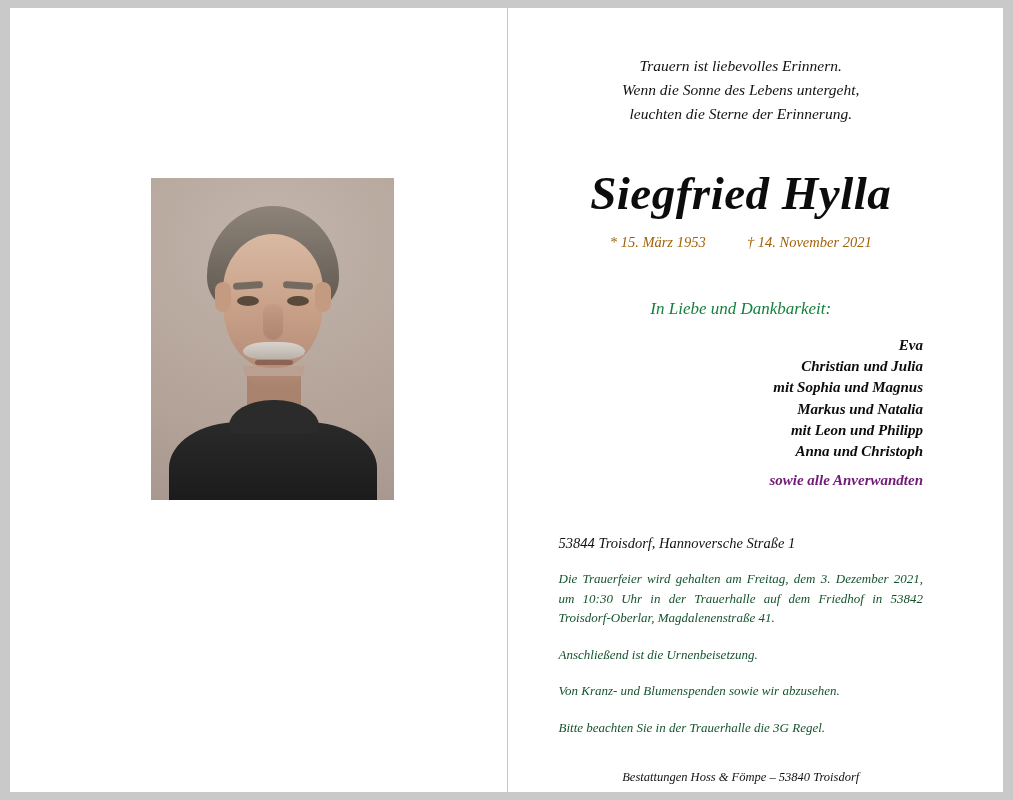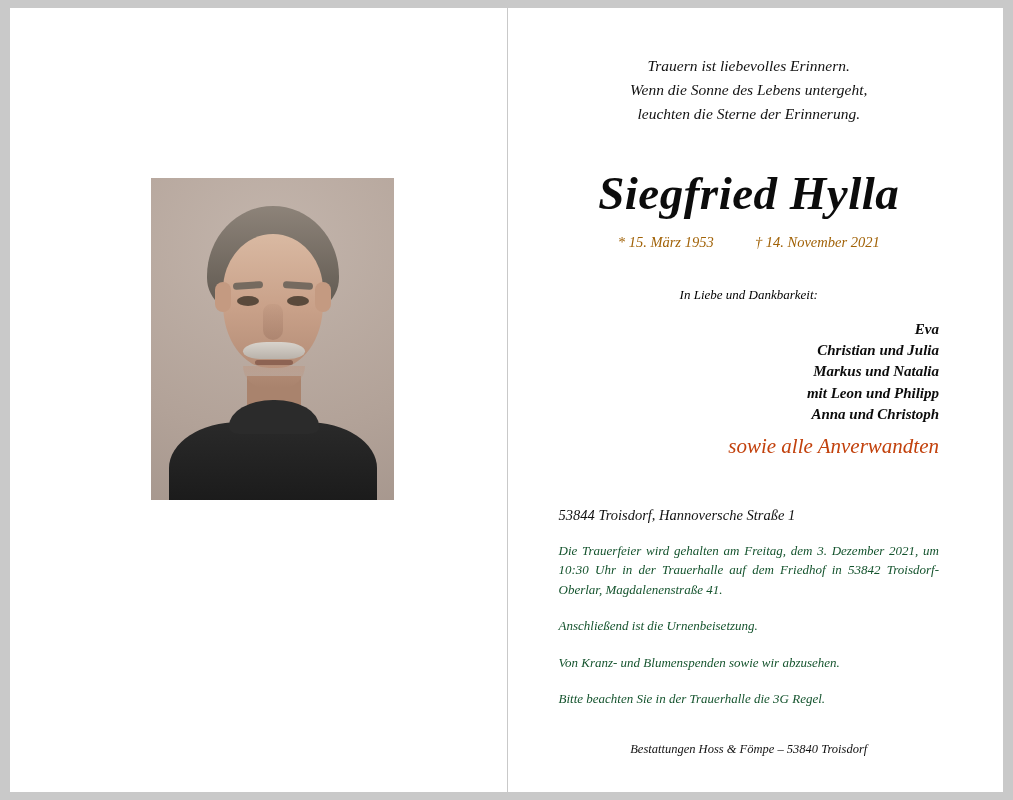--- a/index.html
+++ b/index.html
@@ -44,21 +44,21 @@
     width: 1px;
     height: 100%;
     background: #c9c9c9;
   }
 
   .right-panel {
     position: relative;
     width: 50%;
     height: 100%;
     box-sizing: border-box;
-    padding: 40px 64px 20px 52px;
+    padding: 40px 80px 20px 52px;
   }
 
   
   .portrait-frame {
     position: absolute;
     left: 141px;
     top: 170px;
     width: 243px;
     height: 322px;
     background: #b3a69e;
@@ -208,42 +208,42 @@
     font-style: italic;
     font-size: 14.5px;
     color: #a16207;
     margin-top: 14px;
   }
   .dates .gap { display: inline-block; width: 34px; }
 
   .dedication {
     text-align: center;
     font-style: italic;
-    font-size: 13px;
-    color: #000000;
-    margin-top: 36px;
+    font-size: 17px;
+    color: #15803d;
+    margin-top: 48px;
   }
 
   .family {
     text-align: right;
     margin-top: 16px;
   }
   .family .fam-line {
     font-style: italic;
     font-weight: bold;
     font-size: 15px;
     line-height: 1.42;
     color: #0c0c0c;
   }
   .family .fam-closing {
     font-style: italic;
-    font-weight: normal;
-    font-size: 21px;
+    font-weight: bold;
+    font-size: 15px;
     line-height: 1.5;
-    color: #c2410c;
+    color: #701a75;
     margin-top: 6px;
   }
 
   .address {
     font-style: italic;
     font-size: 14.5px;
     color: #111;
     margin-top: 44px;
   }
 
@@ -309,20 +309,21 @@
         <span>* 15. März 1953</span>
         <span class="gap"></span>
         <span>† 14. November 2021</span>
       </div>
 
       <div class="dedication">In Liebe und Dankbarkeit:</div>
 
       <div class="family">
         <div class="fam-line">Eva</div>
         <div class="fam-line">Christian und Julia</div>
+        <div class="fam-line">mit Sophia und Magnus</div>
         <div class="fam-line">Markus und Natalia</div>
         <div class="fam-line">mit Leon und Philipp</div>
         <div class="fam-line">Anna und Christoph</div>
         <div class="fam-closing">sowie alle Anverwandten</div>
       </div>
 
       <div class="address">53844 Troisdorf, Hannoversche Straße 1</div>
 
       <div class="para">Die Trauerfeier wird gehalten am Freitag, dem 3. Dezember 2021, um 10:30 Uhr in der Trauerhalle auf dem Friedhof in 53842 Troisdorf-Oberlar, Magdalenenstraße 41.</div>
       <div class="para">Anschließend ist die Urnenbeisetzung.</div>

